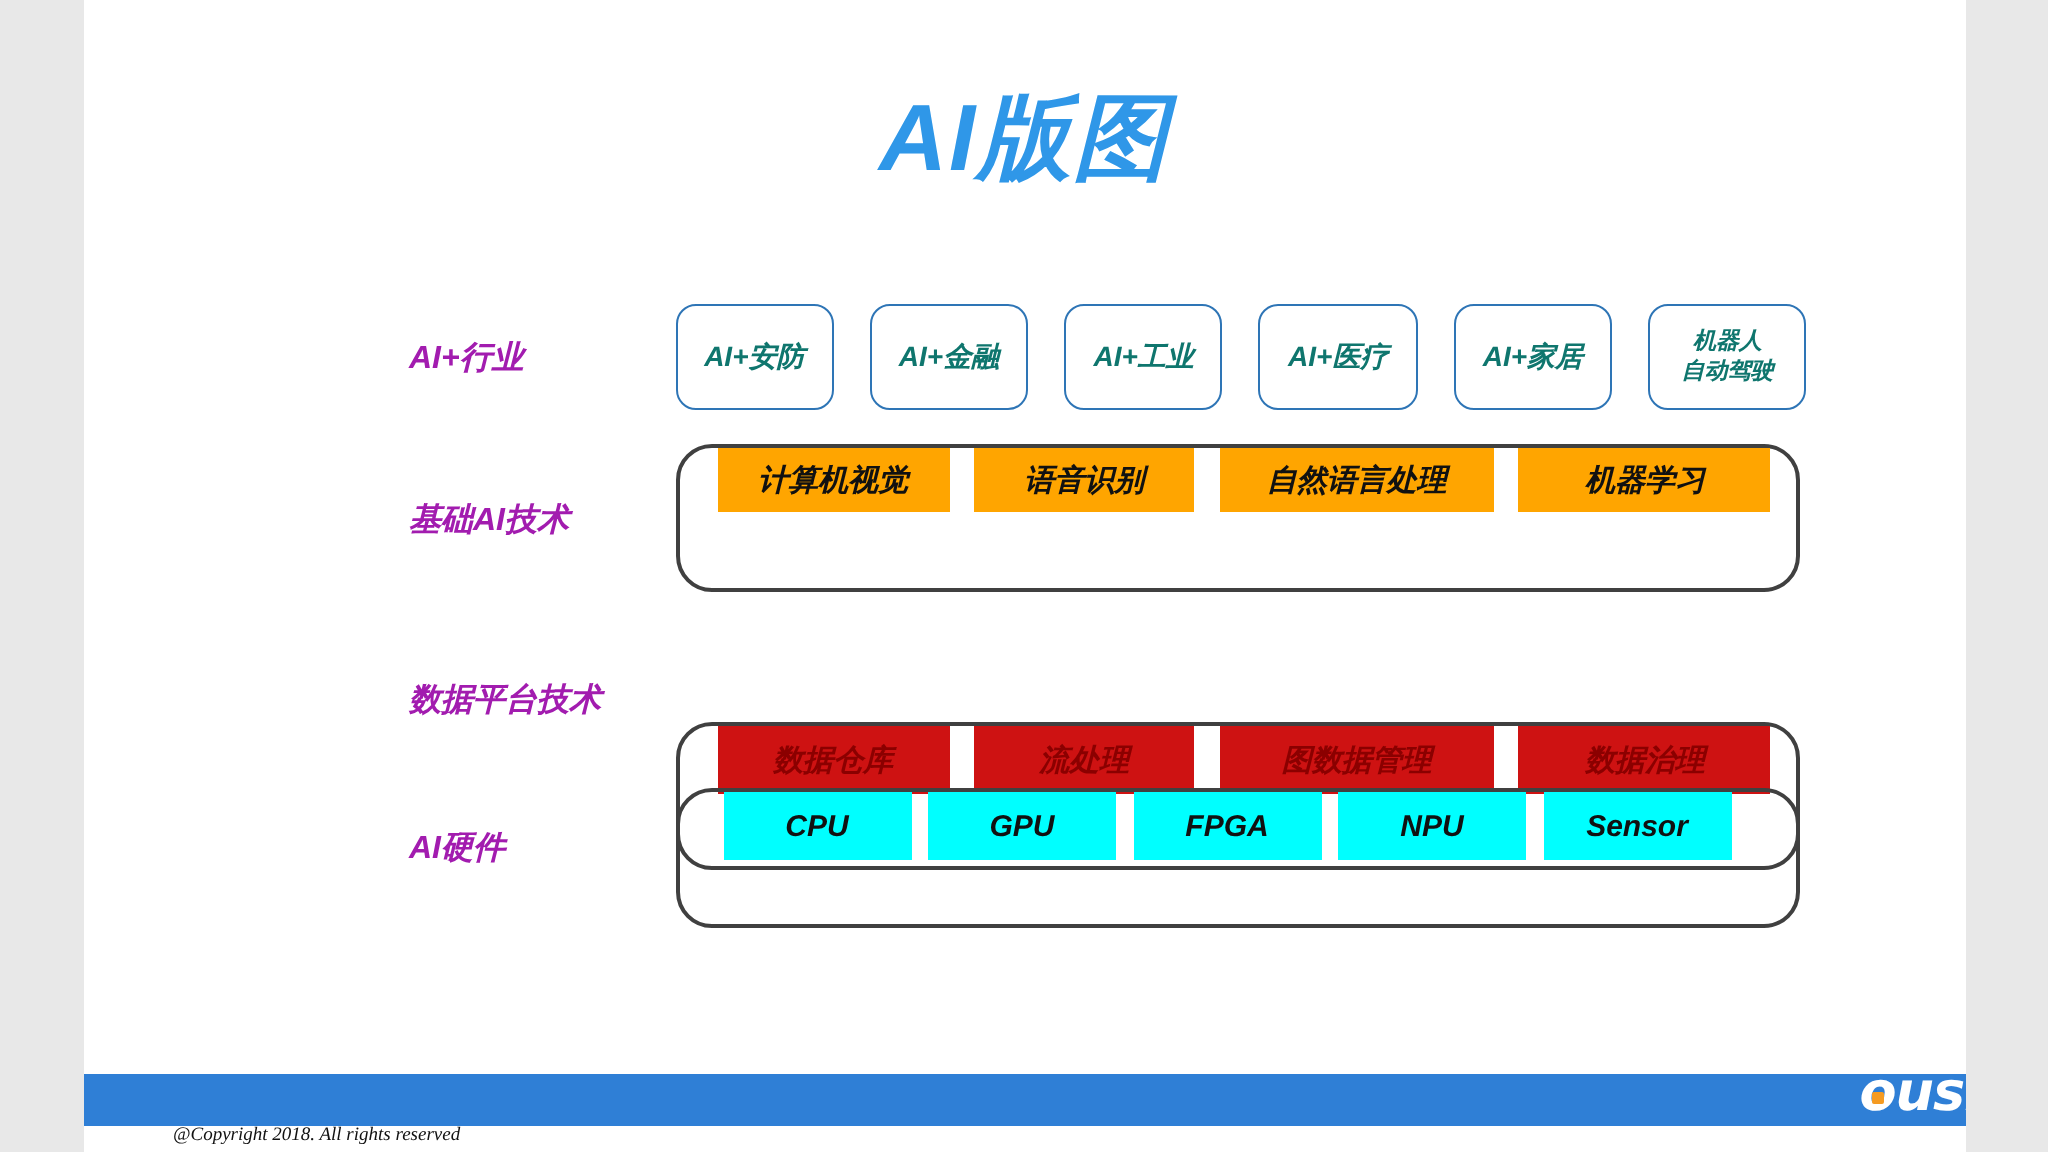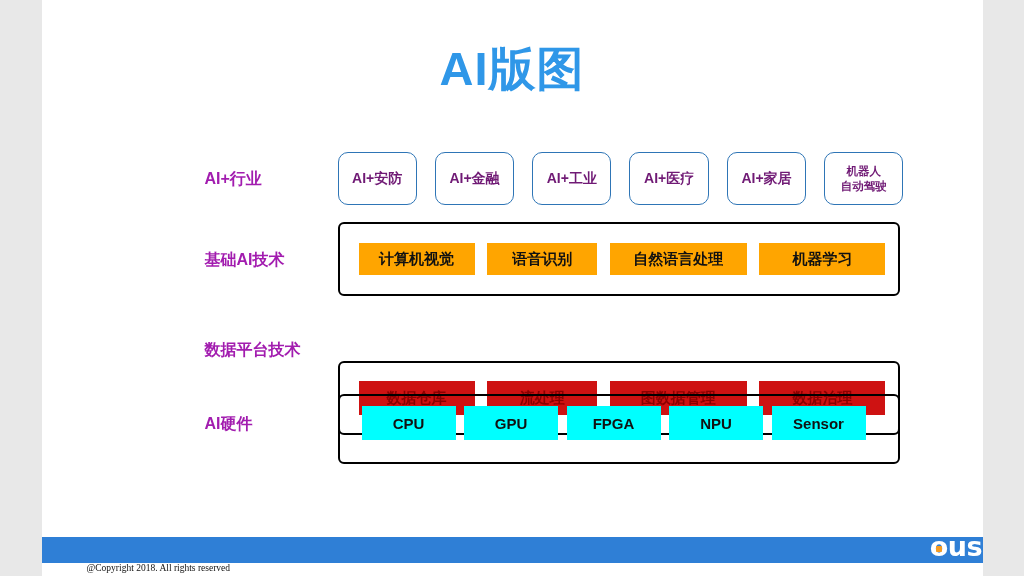--- a/index.html
+++ b/index.html
@@ -3,20 +3,21 @@
 <meta charset="utf-8">
 <style>
   html,body{margin:0;padding:0;background:#e8e8e8;}
   .slide{
     position:relative;
     width:941px;height:576px;
     background:#ffffff;
     font-family:"Liberation Sans",sans-serif;
     overflow:hidden;
     margin:0 auto;
+    font-style:italic;
   }
   .title{
     position:absolute;top:38px;left:0;width:100%;
     text-align:center;
     font-size:47px;font-weight:bold;
     color:#2F97E8;
     letter-spacing:1px;
   }
   .row-label{
     position:absolute;left:163px;
@@ -32,33 +33,33 @@
   .industry-row{
     position:absolute;left:296px;top:152px;width:566px;height:53px;
     display:flex;gap:18px;
   }
   .ind-box{
     flex:1;
     background:#ffffff;
     border:1.6px solid #2E75B6;
     border-radius:10px;
     display:flex;align-items:center;justify-content:center;
-    font-size:14px;font-weight:bold;color:#701a75;
+    font-size:14px;font-weight:bold;color:#0f766e;
     text-align:center;
     white-space:pre-line;
     line-height:1.25;
   }
   .ind-box.small{font-size:11.5px;}
 
   
   .group{
     position:absolute;left:296px;width:562px;
-    border:2px solid #000000;
-    border-radius:6px;
-    display:flex;align-items:center;justify-content:space-between;
+    border:2px solid #404040;
+    border-radius:18px;
+    display:flex;justify-content:space-between;
     box-sizing:border-box;
   }
   .group-2{top:222px;height:74px;padding:0 12px 0 19px;}
   .group-3{top:320px;height:74px;padding:0 12px 0 19px;margin-top:41px;}
   .group-4{top:394px;height:70px;padding:0 32px 12px 22px;}
 
   .chip{
     display:flex;align-items:center;justify-content:center;
     font-weight:bold;text-align:center;
   }

